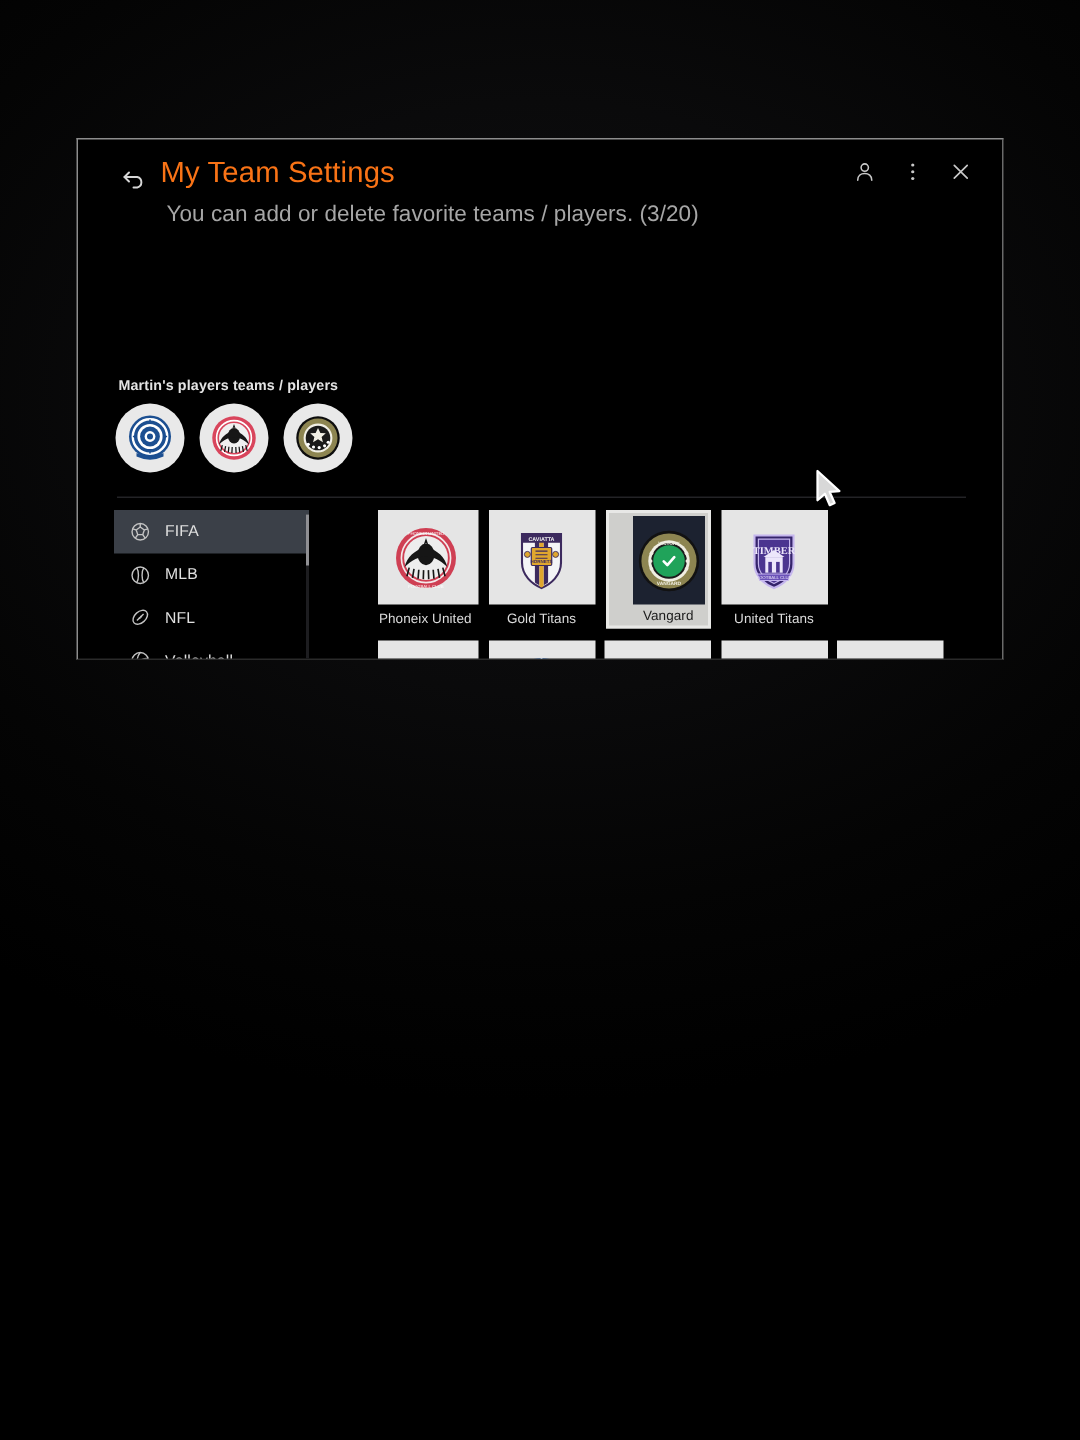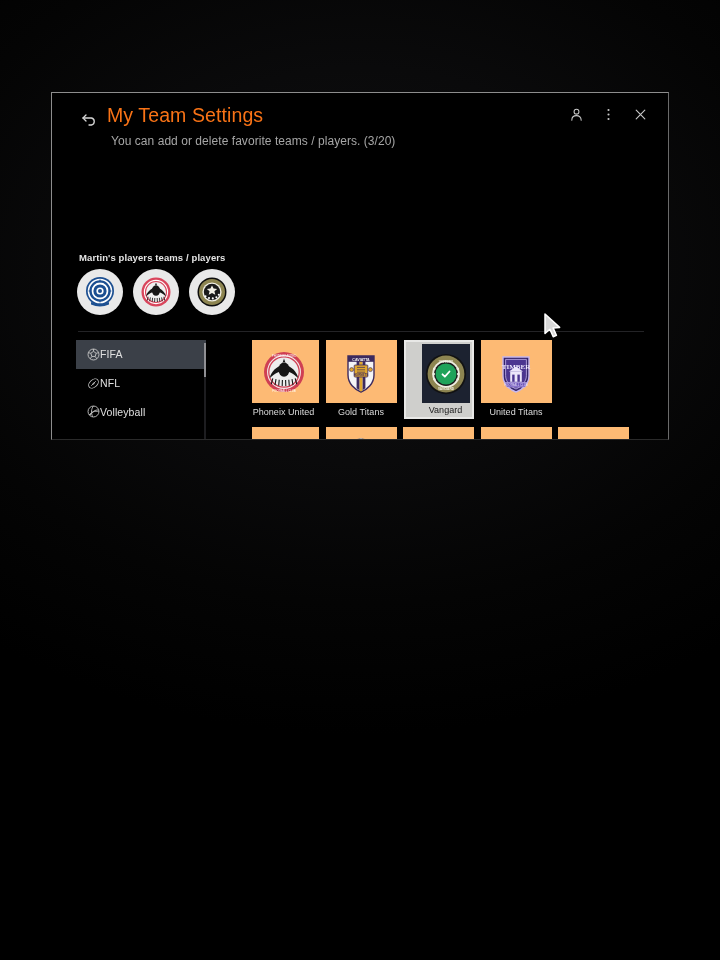--- a/index.html
+++ b/index.html
@@ -54,21 +54,21 @@
     position: absolute;
     left: 55px; top: 11px;
     font-size: 19.5px;
     font-weight: 400;
     color: #f97316;
     letter-spacing: .1px;
   }
   .subtitle {
     position: absolute;
     left: 59px; top: 41px;
-    font-size: 12px;
+    font-size: 15px;
     color: #a6a6a6;
     letter-spacing: .05px;
   }
 
   .hdr-icons {
     position: absolute;
     right: 20px; top: 13px;
     display: flex;
     align-items: center;
     gap: 16px;
@@ -122,20 +122,21 @@
     left: 24px; top: 247px;
     width: 130px;
     height: 101px;
     overflow: hidden;
   }
   .side-item {
     display: flex;
     align-items: center;
     height: 28.8px;
     padding-left: 10px;
+    gap: 10px;
   }
   .side-item.active {
     background: #3b4048;
   }
   .side-icon {
     width: 14px; height: 14px;
     color: #c3c3c3;
     flex-shrink: 0;
     display: flex;
     align-items: center;
@@ -178,21 +179,21 @@
   }
   .card {
     width: 63px;
     display: flex;
     flex-direction: column;
     align-items: center;
     flex-shrink: 0;
   }
   .card-tile {
     width: 71px; height: 63px;
-    background: #fdba74;
+    background: #e5e5e5;
     display: flex;
     align-items: center;
     justify-content: center;
     position: relative;
   }
   .card-tile svg { display: block; }
   .card-label {
     width: 100%;
     text-align: center;
     font-size: 9px;
@@ -349,20 +350,30 @@
         <span class="side-icon">
           <svg width="13" height="13" viewBox="0 0 14 14" fill="none" stroke="currentColor" stroke-width="1">
             <circle cx="7" cy="7" r="5.9"></circle>
             <path d="M7 3.6 L9.9 5.7 L8.8 9.1 H5.2 L4.1 5.7 Z"></path>
             <path d="M7 1.1 V3.6 M9.9 5.7 L12.6 4.9 M8.8 9.1 L10.5 11.6 M5.2 9.1 L3.5 11.6 M4.1 5.7 L1.4 4.9"></path>
           </svg>
         </span>
         <span class="side-label">FIFA</span>
       </div>
 
+      <div class="side-item">
+        <span class="side-icon">
+          <svg width="13" height="13" viewBox="0 0 14 14" fill="none" stroke="currentColor" stroke-width="1">
+            <circle cx="7" cy="7" r="5.9"></circle>
+            <path d="M4.5 1.7 C6.1 4 6.1 10 4.5 12.3"></path>
+            <path d="M9.5 1.7 C7.9 4 7.9 10 9.5 12.3"></path>
+          </svg>
+        </span>
+        <span class="side-label">MLB</span>
+      </div>
 
       <div class="side-item">
         <span class="side-icon">
           <svg width="13" height="13" viewBox="0 0 14 14" fill="none" stroke="currentColor" stroke-width="1">
             <ellipse cx="7" cy="7" rx="6" ry="4" transform="rotate(-42 7 7)"></ellipse>
             <path d="M4.6 9.4 L9.4 4.6"></path>
             <path d="M6.1 7.2 L7 8.1 M7.2 6.1 L8.1 7"></path>
           </svg>
         </span>
         <span class="side-label">NFL</span>

